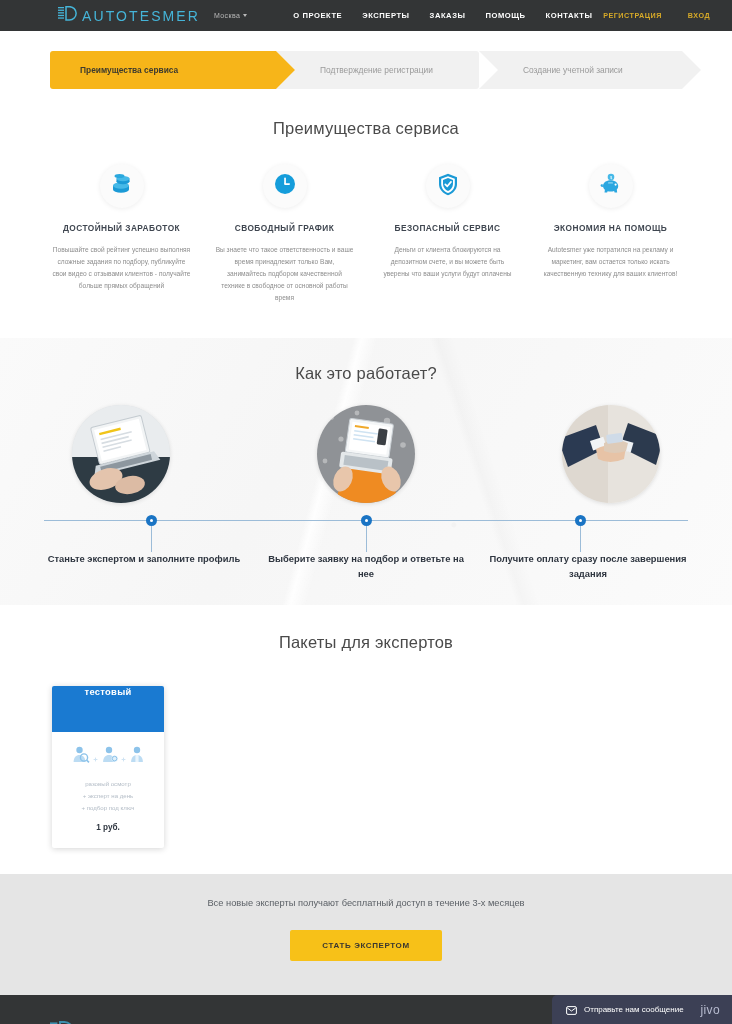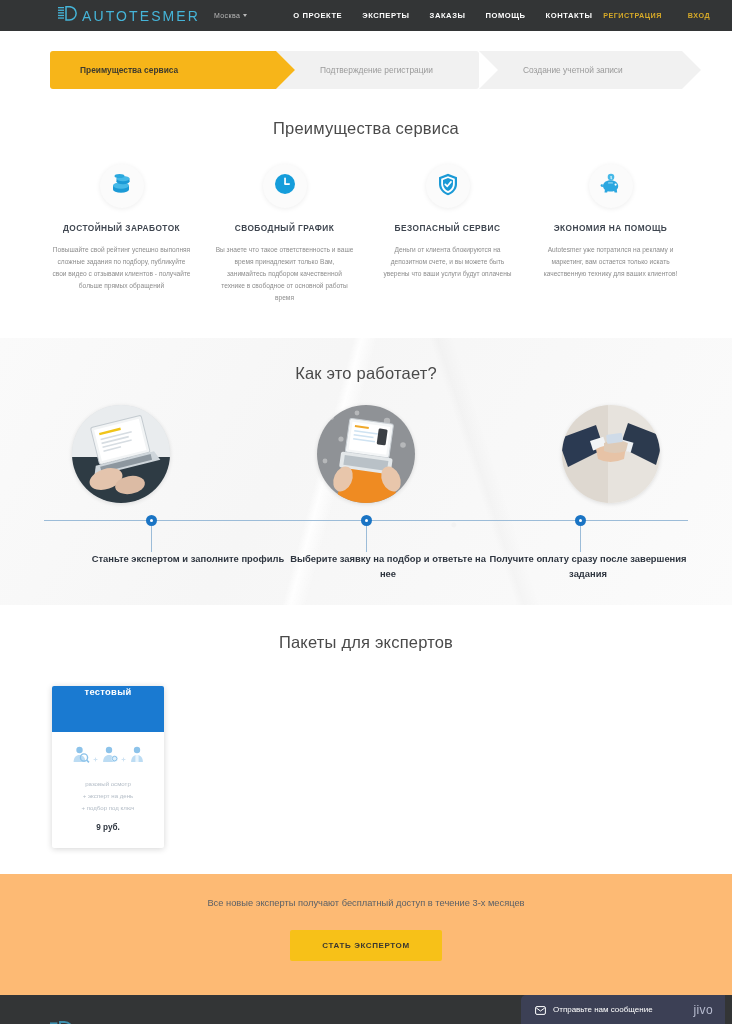--- a/index.html
+++ b/index.html
@@ -222,21 +222,21 @@
   .tl-stem {
     position: absolute;
     top: 11px;
     width: 1px; height: 26px;
     background: #9cbcd8;
   }
   .how-captions {
     width: 680px;
     margin: 24px auto 0;
     display: flex;
-    justify-content: flex-end;
+    justify-content: space-between;
     padding: 0 18px;
   }
   .how-cap {
     width: 200px;
     text-align: center;
     font-size: 9.4px;
     font-weight: 700;
     color: #2f3640;
     line-height: 1.62;
   }
@@ -263,21 +263,21 @@
     font-size: 9.4px;
     font-weight: 700;
     letter-spacing: .3px;
   }
   .pack-body { padding: 14px 8px 16px; text-align: center; }
   .pack-icons { display: flex; justify-content: center; align-items: center; gap: 2px; margin-bottom: 11px; }
   .pack-feats { font-size: 6.1px; color: #b3bcc6; line-height: 1.95; margin-bottom: 9px; }
   .pack-price { font-size: 8.2px; font-weight: 700; color: #2f3640; }
 
   
-  .cta { text-align: center; padding: 24px 0 34px; background: #fdba74; }
+  .cta { text-align: center; padding: 24px 0 34px; background: #e5e5e5; }
   .cta-note { font-size: 9.3px; color: #5b6066; }
   .cta-btn {
     display: inline-block;
     margin-top: 22px;
     background: #f7c118;
     color: #3a3730;
     border: none;
     border-radius: 2px;
     font-size: 8px;
     font-weight: 700;
@@ -330,22 +330,22 @@
     width: 19px; height: 19px;
     border-radius: 50%;
     background: #f3f3f3;
     display: flex; align-items: center; justify-content: center;
     cursor: pointer;
   }
 
   
   .chat {
     position: absolute;
-    right: 7px; bottom: 0;
-    width: 204px; height: 29px;
+    right: 0; bottom: 0;
+    width: 180px; height: 29px;
     background: #3c4055;
     border-top-left-radius: 5px;
     display: flex;
     align-items: center;
     padding: 0 12px 0 14px;
     cursor: pointer;
     margin-top: 46px;
   }
   .chat-label {
     color: #fff;
@@ -616,21 +616,21 @@
                 <path d="M3.1 16 C3.1 11.4 5.7 9 9 9 C12.3 9 14.9 11.4 14.9 16 Z" fill="#bcdcf3"></path>
                 <rect x="7.4" y="9" width="3.2" height="7" fill="#eaf5fd"></rect>
               </svg>
             </span>
           </div>
           <div class="pack-feats">
             <div>разовый осмотр</div>
             <div>+ эксперт на день</div>
             <div>+ подбор под ключ</div>
           </div>
-          <div class="pack-price">9 руб.</div>
+          <div class="pack-price">1 руб.</div>
         </div>
       </div>
     </div>
   </section>
 
   <section class="cta">
     <div class="cta-note">Все новые эксперты получают бесплатный доступ в течение 3-х месяцев</div>
     <button class="cta-btn">СТАТЬ ЭКСПЕРТОМ</button>
   </section>
 

